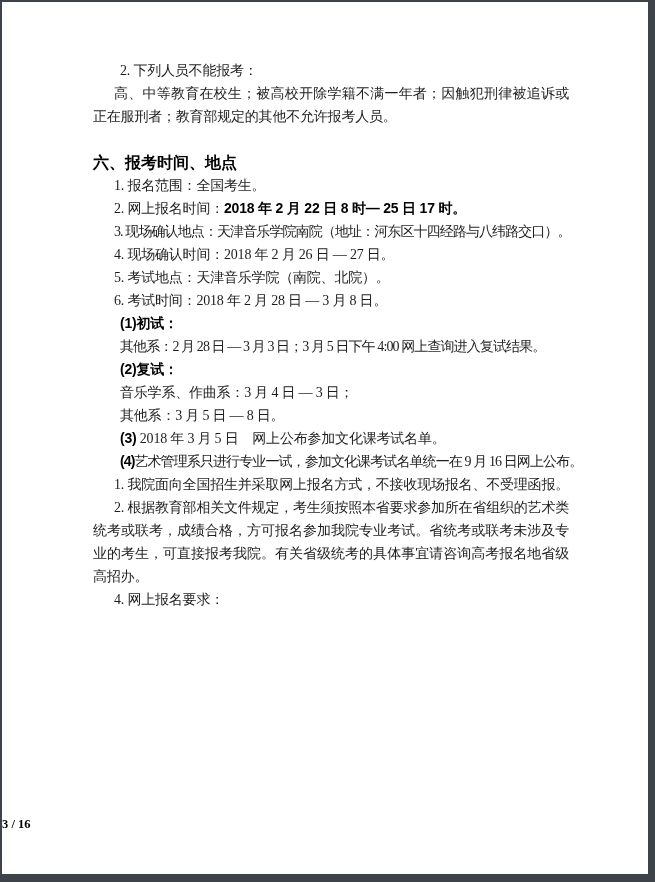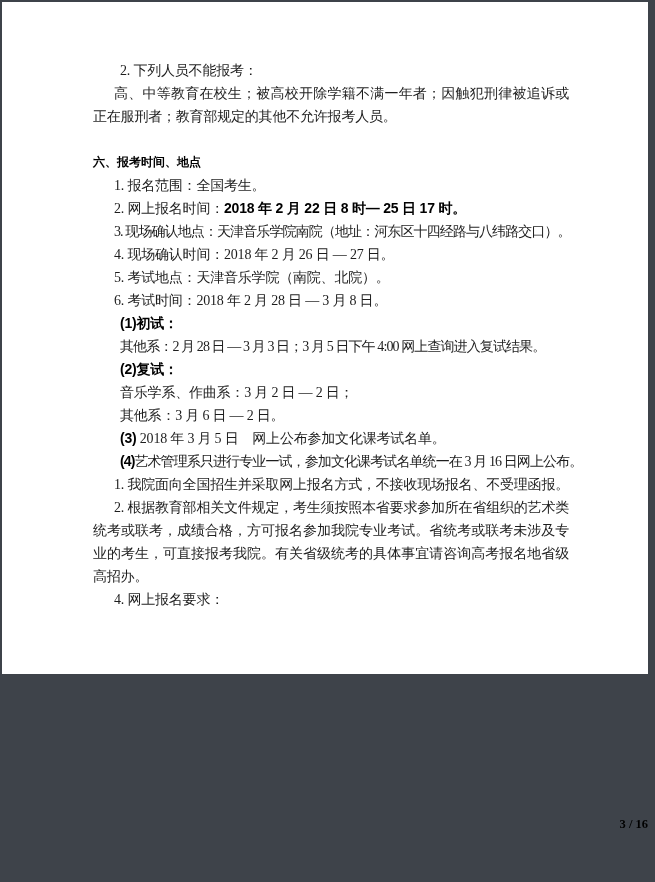--- a/index.html
+++ b/index.html
@@ -6,57 +6,57 @@
   body {
     width: 655px; height: 882px;
     background: #3e434a;
     overflow: hidden;
     position: relative;
     font-family: "Liberation Serif", "DejaVu Serif", serif;
   }
   .page {
     position: absolute;
     left: 2px; top: 2px;
-    width: 646px; height: 672px;
+    width: 646px; height: 872px;
     background: #ffffff;
   }
   .content {
     position: absolute;
     left: 91px; top: 57px;
     width: 476px;
     font-size: 14px;
     line-height: 23px;
     color: #1d1d1d;
     text-align: justify;
     letter-spacing: -0.2px;
   }
   p.para { margin: 0; }
   .ind1 { text-indent: 21px; }
   .ind2 { text-indent: 27px; }
   .heading {
     margin: 23px 0 0 0;
-    font-size: 12px;
+    font-size: 16px;
     font-weight: bold;
     color: #000000;
     font-family: "Liberation Sans", "DejaVu Sans", sans-serif;
     line-height: 23px;
     letter-spacing: 0;
   }
   .bold {
     font-weight: bold;
     color: #000000;
     font-family: "Liberation Sans", "DejaVu Sans", sans-serif;
   }
   .nowrap { white-space: nowrap; }
   .tight { letter-spacing: -0.9px; }
   .footer {
     position: absolute;
     left: 0; right: 0;
     top: 815px;
-    text-align: right;
+    text-align: left;
     font-size: 12.5px;
     font-weight: bold;
     color: #000000;
     font-family: "Liberation Serif", "DejaVu Serif", serif;
   }
 </style>
 </head>
 <body>
 
 <div class="page">
@@ -73,26 +73,26 @@
 
     <p class="para ind1 nowrap tight">3. 现场确认地点：天津音乐学院南院（地址：河东区十四经路与八纬路交口）。</p>
     <p class="para ind1">4. 现场确认时间：2018 年 2 月 26 日 — 27 日。</p>
     <p class="para ind1">5. 考试地点：天津音乐学院（南院、北院）。</p>
     <p class="para ind1">6. 考试时间：2018 年 2 月 28 日 — 3 月 8 日。</p>
 
     <p class="para ind2 bold">(1)初试：</p>
     <p class="para ind2 nowrap tight">其他系：2 月 28 日 — 3 月 3 日；3 月 5 日下午 4:00 网上查询进入复试结果。</p>
 
     <p class="para ind2 bold">(2)复试：</p>
-    <p class="para ind2">音乐学系、作曲系：3 月 2 日 — 2 日；</p>
-    <p class="para ind2">其他系：3 月 6 日 — 2 日。</p>
+    <p class="para ind2">音乐学系、作曲系：3 月 4 日 — 3 日；</p>
+    <p class="para ind2">其他系：3 月 5 日 — 8 日。</p>
 
     <p class="para ind2"><span class="bold">(3)</span><span> 2018 年 3 月 5 日　网上公布参加文化课考试名单。</span></p>
 
-    <p class="para ind2 nowrap tight"><span class="bold">(4)</span><span>艺术管理系只进行专业一试，参加文化课考试名单统一在 3 月 16 日网上公布。</span></p>
+    <p class="para ind2 nowrap tight"><span class="bold">(4)</span><span>艺术管理系只进行专业一试，参加文化课考试名单统一在 9 月 16 日网上公布。</span></p>
 
 
     <p class="para ind1">1. 我院面向全国招生并采取网上报名方式，不接收现场报名、不受理函报。</p>
     <p class="para ind1">2. 根据教育部相关文件规定，考生须按照本省要求参加所在省组织的艺术类统考或联考，成绩合格，方可报名参加我院专业考试。省统考或联考未涉及专业的考生，可直接报考我院。有关省级统考的具体事宜请咨询高考报名地省级高招办。</p>
     <p class="para ind1">4. 网上报名要求：</p>
 
   </div>
 
   <div class="footer">3 / 16</div>
 </div>

